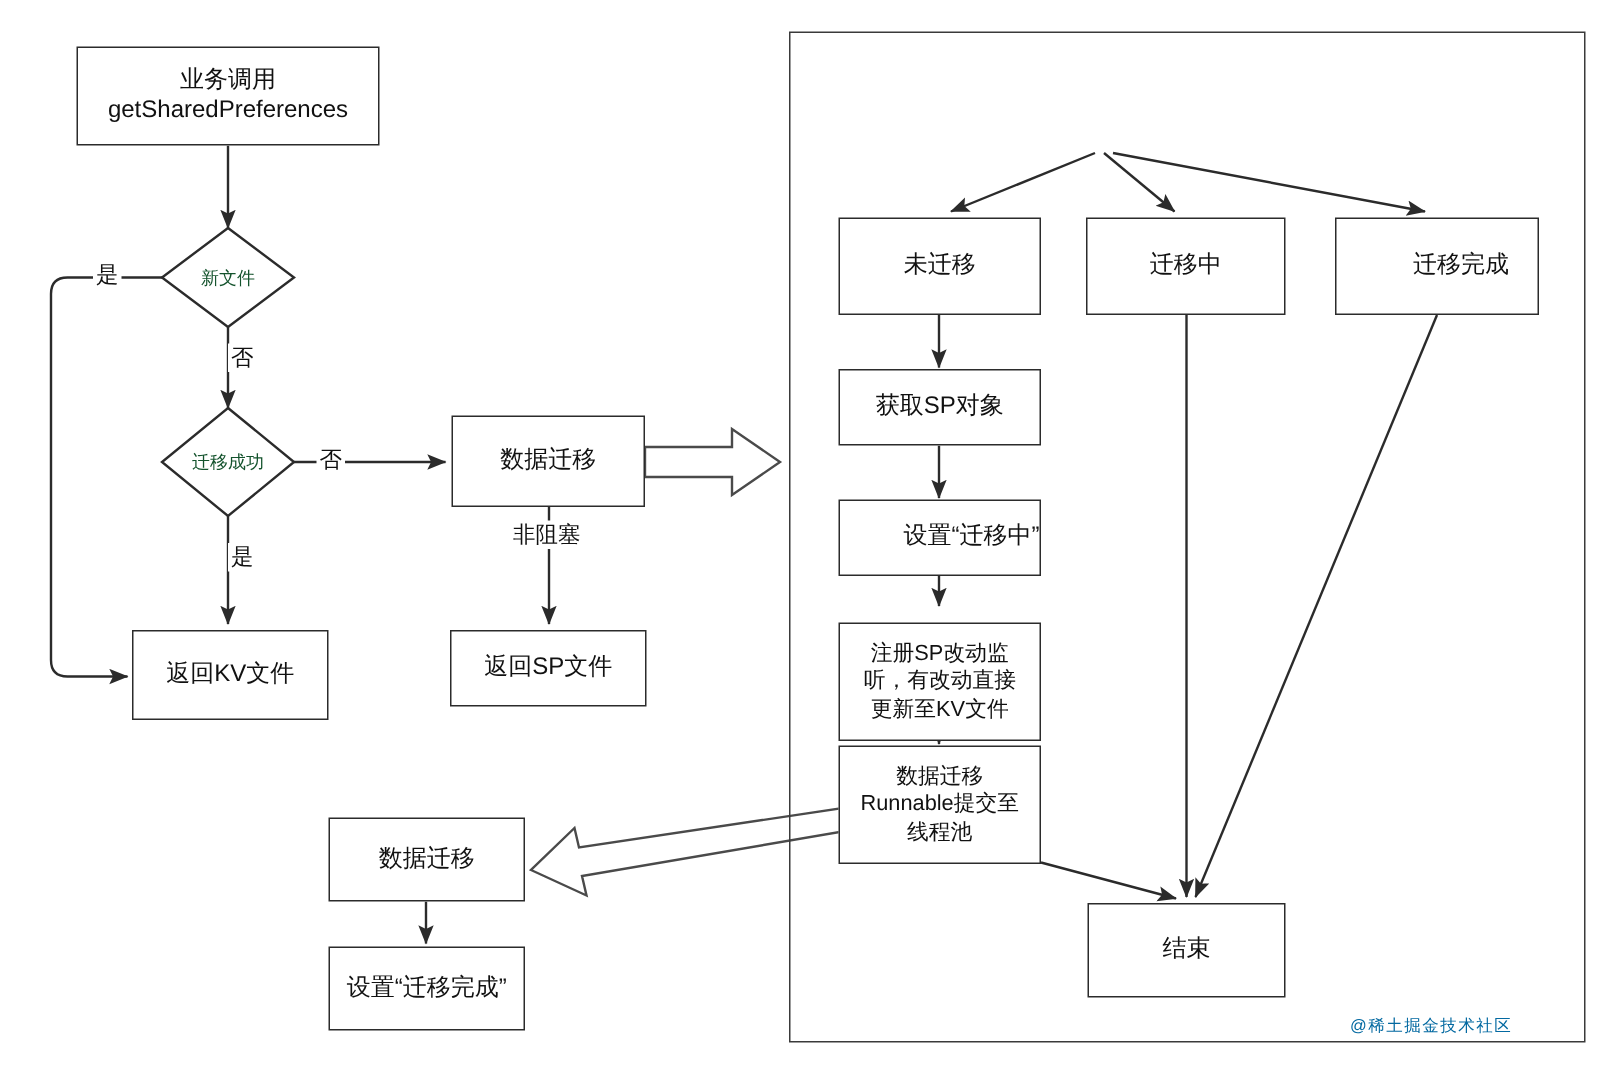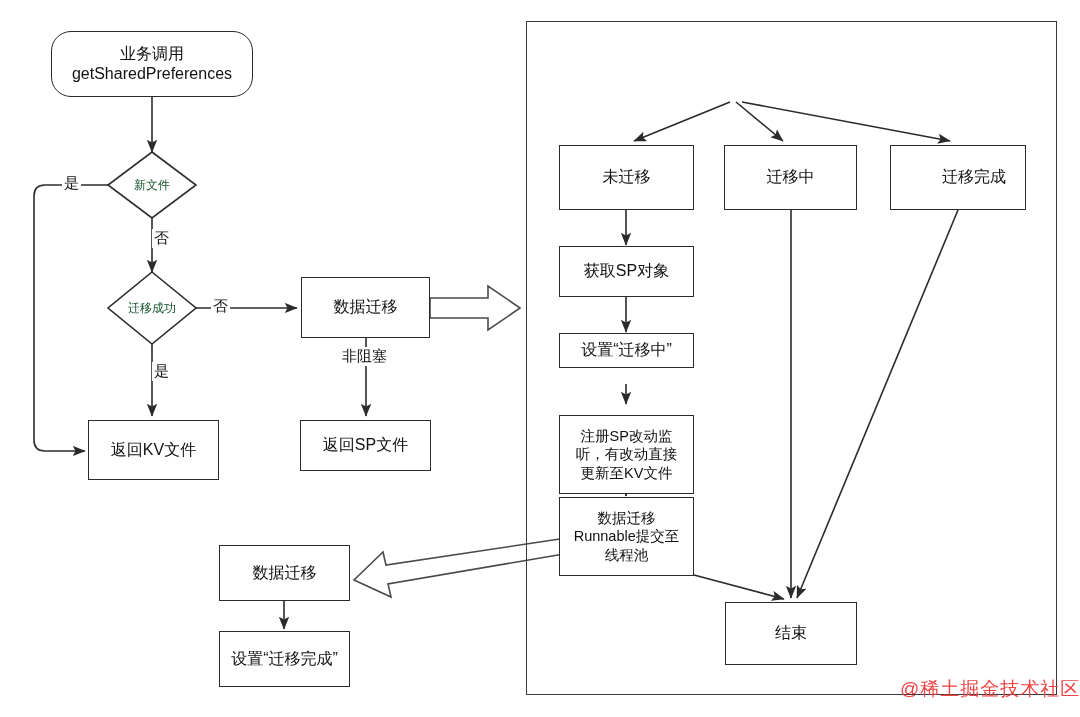--- a/index.html
+++ b/index.html
@@ -66,22 +66,22 @@
   }
   .panel {
     position: absolute;
     box-sizing: border-box;
     border: 1.6px solid #3a3a3a;
     background: transparent;
     z-index: 1;
   }
   .watermark {
     position: absolute;
-    font-size: 19px;
-    color: #ef4444;
+    font-size: 11px;
+    color: #0369a1;
     letter-spacing: 1px;
     z-index: 5;
     white-space: nowrap;
     user-select: none;
   }
 </style>
 </head>
 <body>
 
 <div id="canvas">
@@ -137,21 +137,21 @@
 
     <g stroke="#4a4a4a" stroke-width="1.6" fill="#ffffff">
       <polygon points="430,298 488,298 488,286 520,308 488,330 488,318 430,318"></polygon>
     </g>
 
     <g stroke="#4a4a4a" stroke-width="1.6" fill="#ffffff">
       <polygon points="640,527 640,541 388,584 391,597 354,580 383,552 386,565"></polygon>
     </g>
   </svg>
 
-  <div class="node-box" style="left:51px; top:31px; width:202px; height:66px;border-radius:20px;">
+  <div class="node-box" style="left:51px; top:31px; width:202px; height:66px;">
     <span>业务调用
 getSharedPreferences</span>
   </div>
 
   <div class="node-diamond" style="left:108px; top:152px; width:88px; height:66px;">
     <span class="dia-label">新文件</span>
   </div>
 
   <div class="node-diamond" style="left:100px; top:272px; width:104px; height:72px;">
     <span class="dia-label">迁移成功</span>
@@ -195,21 +195,21 @@
   </div>
 
   <div class="node-box" style="left:890px; top:145px; width:136px; height:65px;padding-left:32px;">
     <span>迁移完成</span>
   </div>
 
   <div class="node-box" style="left:559px; top:246px; width:135px; height:51px;">
     <span>获取SP对象</span>
   </div>
 
-  <div class="node-box" style="left:559px; top:333px; width:135px; height:35px;">
+  <div class="node-box" style="left:559px; top:333px; width:135px; height:51px;justify-content:flex-end;">
     <span>设置“迁移中”</span>
   </div>
 
   <div class="node-box" style="left:559px; top:415px; width:135px; height:79px; font-size:14.5px;">
     <span>注册SP改动监
 听，有改动直接
 更新至KV文件</span>
   </div>
 
   <div class="node-box" style="left:559px; top:497px; width:135px; height:79px; font-size:14.5px;">

